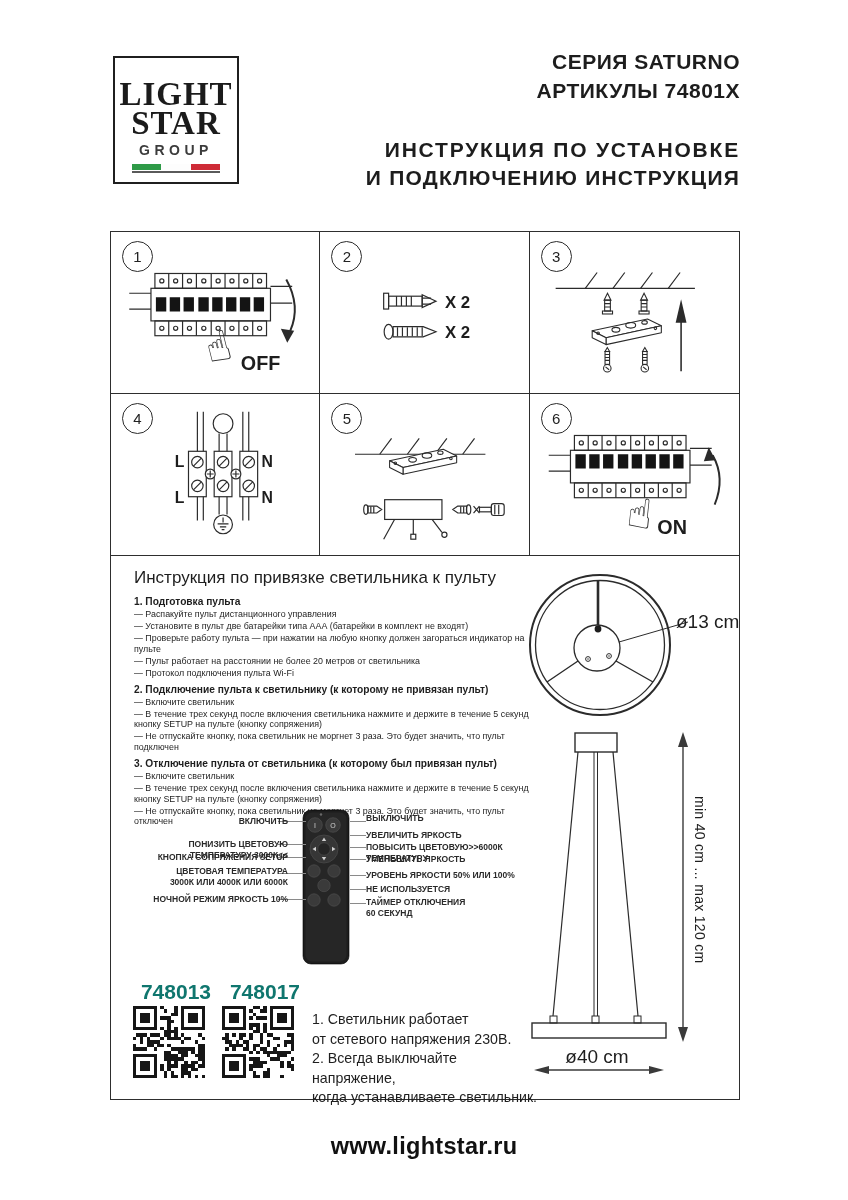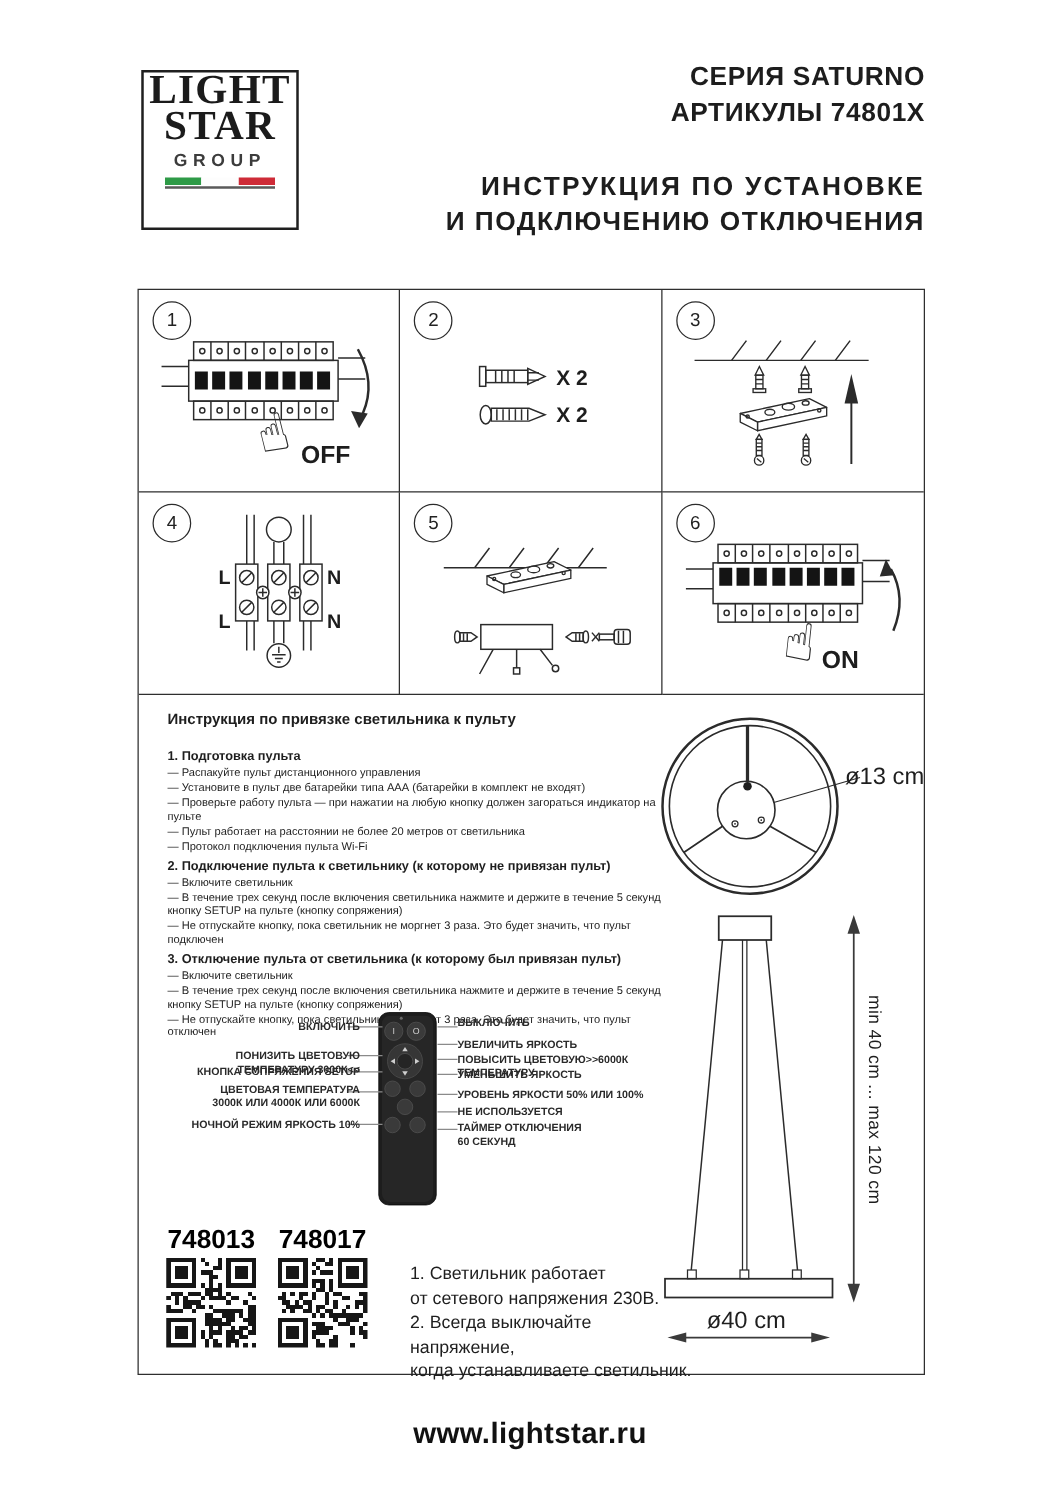--- a/index.html
+++ b/index.html
@@ -1,21 +1,21 @@
 <!DOCTYPE html>
 <html><head>
 <meta charset="utf-8">
 <style>
   html,body{margin:0;padding:0;background:#e8e8e8}
   .page{position:relative;width:848px;height:1200px;background:#ffffff;margin:0 auto;
         font-family:"Liberation Sans",sans-serif;color:#232323;overflow:hidden}
 
   
   .logo-box{position:absolute;left:113px;top:56px;width:126px;height:128px;border:2px solid #1f1f1f;
-            background:#fff;display:flex;flex-direction:column;align-items:center;justify-content:flex-start;padding-top:0;box-sizing:border-box}
+            background:#fff;display:flex;flex-direction:column;align-items:center;justify-content:flex-start;padding-top:22px;box-sizing:border-box}
   .logo-word{font-family:"Liberation Serif",serif;font-weight:700;font-size:33px;line-height:29px;letter-spacing:1px;color:#1b1b1b}
   .logo-group{font-size:14px;letter-spacing:4.5px;margin-top:4px;color:#3c3c3c;font-weight:700}
   .logo-flag{margin-top:6px;width:88px;height:6px;display:flex}
   .logo-flag span{flex:1;height:100%}
   .logo-flag-underline{width:88px;height:2px;margin-top:1px;background:#5a5a5a}
 
   .hdr{position:absolute;right:108px;text-align:right;font-weight:700;color:#1d1d1d;white-space:nowrap}
   .hdr-series{top:50px;font-size:21px;letter-spacing:.5px}
   .hdr-articles{top:79px;font-size:21px;letter-spacing:.5px}
   .hdr-t1{top:138px;font-size:21px;letter-spacing:1.8px}
@@ -26,39 +26,39 @@
   .grid{display:grid;grid-template-columns:1fr 1fr 1fr;grid-template-rows:162px 162px}
   .panel{position:relative;border-right:1.6px solid #2e2e2e;border-bottom:1.6px solid #2e2e2e}
   .panel.last{border-right:none}
   .badge{position:absolute;left:11px;top:9px;width:29px;height:29px;border:1.5px solid #2b2b2b;border-radius:50%;
          text-align:center;line-height:29px;font-size:15px;color:#222;background:#fff;z-index:2}
   .diag{position:absolute;left:0;top:0;width:100%;height:100%}
   svg{font-family:"Liberation Sans",sans-serif}
 
   
   .pair{position:absolute;left:134px;top:568px;width:410px;color:#1e1e1e}
-  .pair .t{font-size:12px;font-weight:700;margin-bottom:18px}
+  .pair .t{font-size:17px;font-weight:400;margin-bottom:8px}
   .pair .h{font-size:10.2px;font-weight:700;margin:5px 0 2px}
   .pair .li{font-size:8.9px;line-height:10.8px;margin-bottom:1.2px}
 
   
   .rlabel{position:absolute;font-size:8.5px;font-weight:600;line-height:10.5px;color:#2a2a2a;white-space:pre-line}
   .rlabel.left{left:130px;width:158px;text-align:right}
   .rlabel.right{left:366px;width:175px;text-align:left}
   .lline{position:absolute;height:1px;background:#8a8a8a}
 
   
   .dim-label{position:absolute;font-size:19px;color:#1e1e1e}
   .dim-vert{position:absolute;left:692px;top:796px;height:200px;writing-mode:vertical-rl;
             font-size:14px;letter-spacing:.3px;color:#1e1e1e}
 
   
-  .qr-num{position:absolute;width:84px;text-align:center;font-size:21px;font-weight:700;color:#000000}
+  .qr-num{position:absolute;width:84px;text-align:right;font-size:21px;font-weight:700;color:#0f766e}
   .qr-svg{position:absolute;width:72px;height:72px}
-  .notes{position:absolute;left:328px;top:1010px;width:232px;font-size:14.2px;line-height:19.6px;color:#1e1e1e}
+  .notes{position:absolute;left:312px;top:1010px;width:232px;font-size:14.2px;line-height:19.6px;color:#1e1e1e}
   .notes span{display:block}
   .footer{position:absolute;left:0;top:1133px;width:848px;text-align:center;
           font-size:23.5px;font-weight:700;letter-spacing:.3px;color:#111}
 </style>
 </head>
 <body>
 
 <div class="page">
 
   <svg width="0" height="0" style="position:absolute" aria-hidden="true">
@@ -120,21 +120,21 @@
       <span style="background:#2e9a47"></span>
         <span style="background:#fdfdfd"></span>
         <span style="background:#ce2b37"></span>
     </div>
     <div class="logo-flag-underline"></div>
   </div>
 
   <div class="hdr hdr-series">СЕРИЯ SATURNO</div>
   <div class="hdr hdr-articles">АРТИКУЛЫ 74801X</div>
   <div class="hdr hdr-t1">ИНСТРУКЦИЯ ПО УСТАНОВКЕ</div>
-  <div class="hdr hdr-t2">И ПОДКЛЮЧЕНИЮ ОТКЛЮЧЕНИЯ</div>
+  <div class="hdr hdr-t2">И ПОДКЛЮЧЕНИЮ ИНСТРУКЦИЯ</div>
 
   <div class="frame">
     <div class="grid">
 
       <div class="panel">
         <div class="badge">1</div>
         <svg class="diag" viewBox="0 0 210 163">
           <g stroke="#2b2b2b" stroke-width="1.2">
               <path fill="none" d="M18,62H40M18,78H40M161,55h22M161,72h22"></path>
             </g>

